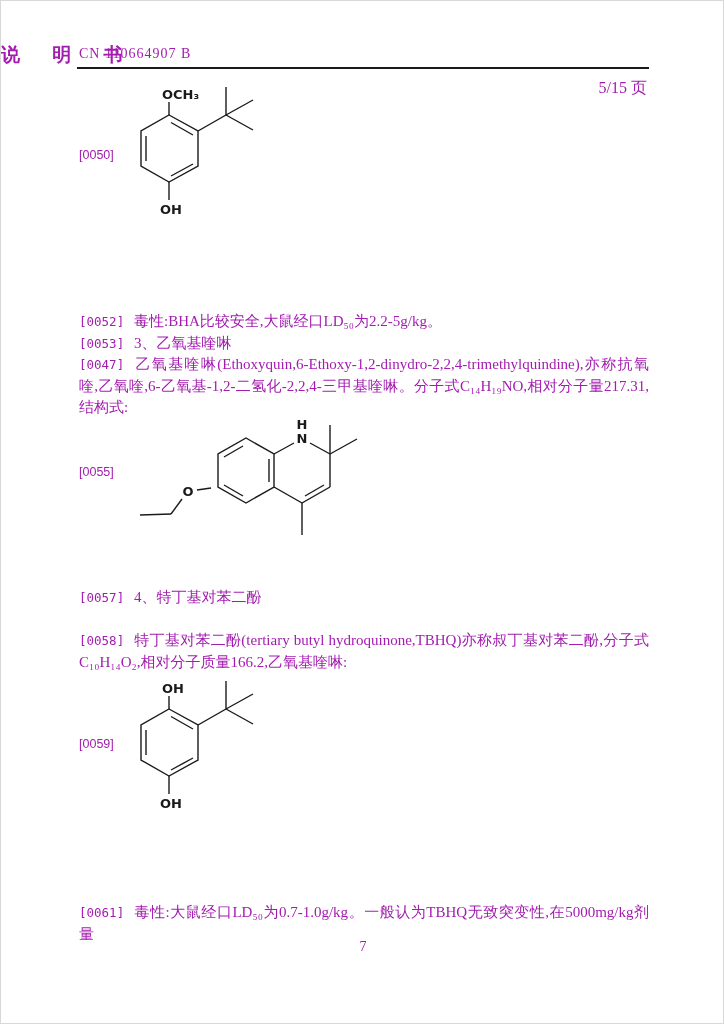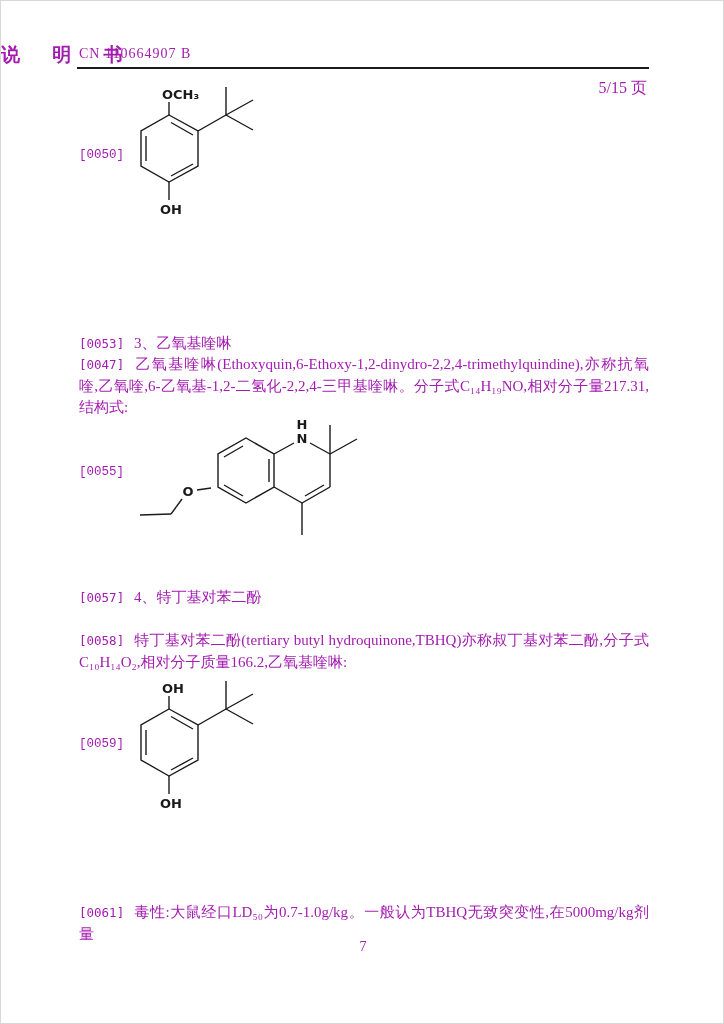--- a/index.html
+++ b/index.html
@@ -23,21 +23,21 @@
     margin:0;text-align:justify;
     font-size:15px;line-height:21.7px;
   }
   .pnum{
     display:inline-block;width:55px;
     font-family:"DejaVu Sans Mono","Liberation Mono",monospace;
     font-size:12.5px;letter-spacing:0;
   }
   .figlabel{
     position:absolute;left:78px;
-    font-family:Liberation Mono, monospace;
+    font-family:Liberation Sans, sans-serif;
     font-size:12.5px;
     text-align:right;
   }
   .structure{position:absolute;}
   .structure line, .structure polyline, .structure polygon{
     stroke:#1a1a1a;stroke-width:1.4;fill:none;
   }
   .structure text{
     font-family:"DejaVu Sans","Liberation Sans",sans-serif;
     font-size:13px;font-weight:600;fill:#1a1a1a;
@@ -63,20 +63,21 @@
     <line x1="43" y1="32" x2="43" y2="19"></line>
     <text x="36" y="16">OCH₃</text>
     <line x1="72" y1="48" x2="100" y2="32"></line>
     <line x1="100" y1="32" x2="100" y2="4"></line>
     <line x1="100" y1="32" x2="127" y2="17"></line>
     <line x1="100" y1="32" x2="127" y2="47"></line>
     <line x1="43" y1="99" x2="43" y2="117"></line>
     <text x="34" y="131">OH</text>
   </svg>
 
+  <p class="para" style="top:310px"><span class="pnum">[0052]</span><span>毒性:BHA比较安全,大鼠经口LD₅₀为2.2-5g/kg。</span></p>
   <p class="para" style="top:332px"><span class="pnum">[0053]</span><span>3、乙氧基喹啉</span></p>
   <p class="para" style="top:353px"><span class="pnum">[0047]</span><span>乙氧基喹啉(Ethoxyquin,6-Ethoxy-1,2-dinydro-2,2,4-trimethylquindine),亦称抗氧喹,乙氧喹,6-乙氧基-1,2-二氢化-2,2,4-三甲基喹啉。分子式C₁₄H₁₉NO,相对分子量217.31,结构式:</span></p>
 
   <span class="figlabel" style="top:464px">[0055]</span>
   <svg class="structure" style="left:135px;top:416px" width="265" height="125" viewBox="0 0 265 125">
 
     <polygon points="110,21 138,37 138,70 110,86 82,70 82,37"></polygon>
     <line x1="88" y1="40" x2="107" y2="29"></line>
     <line x1="88" y1="68" x2="107" y2="79"></line>
     <line x1="133" y1="42" x2="133" y2="65"></line>

